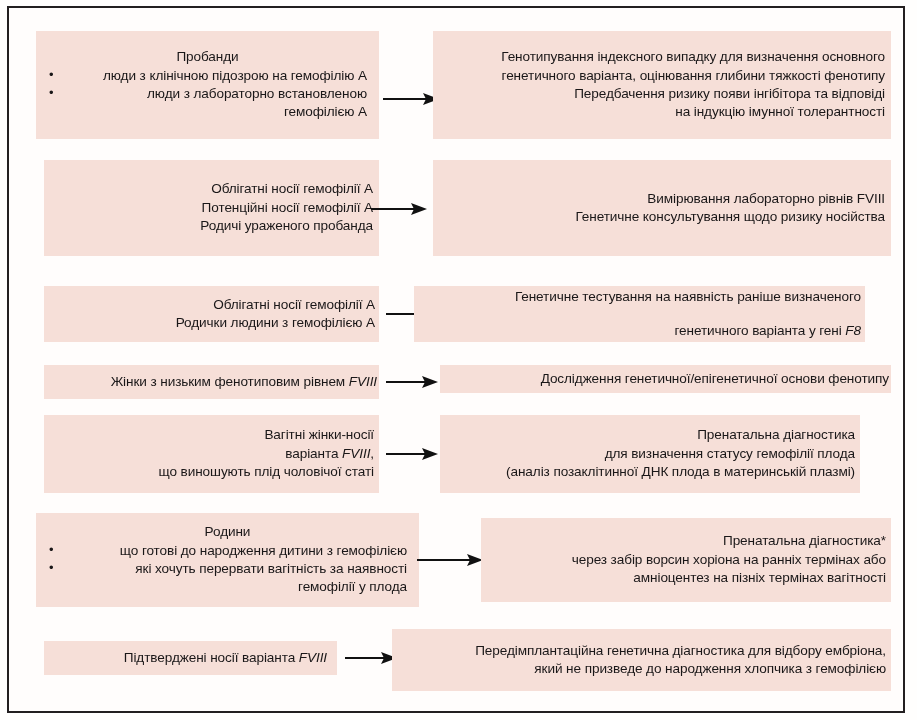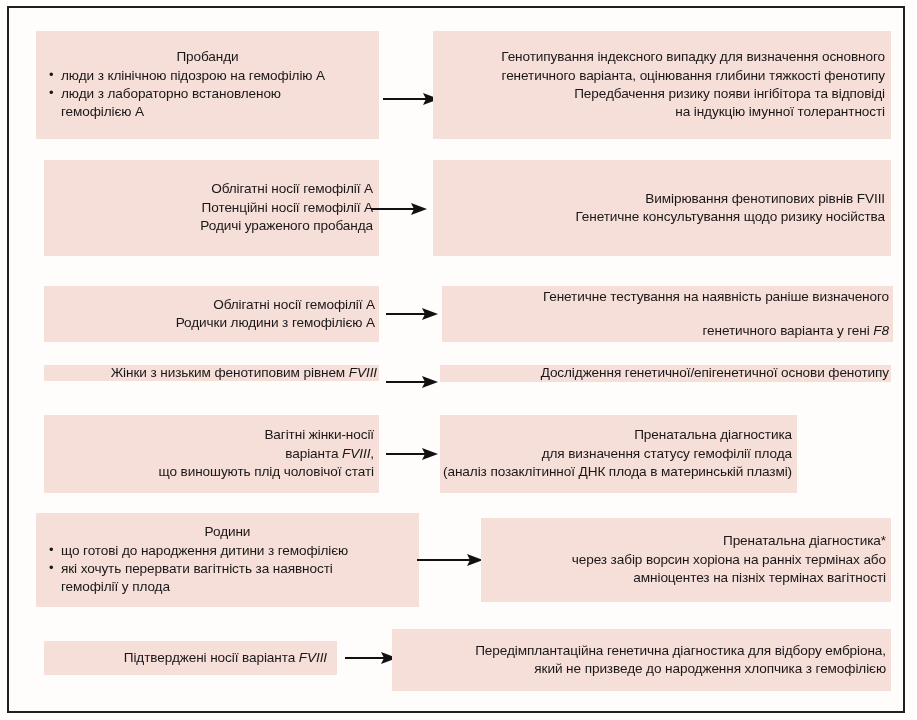--- a/index.html
+++ b/index.html
@@ -74,20 +74,21 @@
     content: "\2022";
     position: absolute;
     left: 1px;
     top: -1px;
     font-size: 13px;
   }
   .bullet-item .cont {
     display: block;
     padding-left: 0px;
     white-space: nowrap;
+    text-align: right;
   }
   .it { font-style: italic; }
   .arrow {
     position: absolute;
     height: 14px;
     display: block;
   }
   .arrow svg { display: block; overflow: visible; }
 </style>
 </head>
@@ -129,70 +130,70 @@
         <span class="ln">Потенційні носії гемофілії А</span>
         <span class="ln">Родичі ураженого пробанда</span>
       </div>
       <span class="arrow" style="left:362px; top:194px; width:56px;">
         <svg width="56" height="14" viewBox="0 0 56 14">
           <line x1="0" y1="7" x2="46" y2="7" stroke="#111" stroke-width="2"></line>
           <polygon points="56,7 40,1 43,7 40,13" fill="#111"></polygon>
         </svg>
       </span>
       <div class="box center" style="left:424px; top:152px; width:458px; height:96px; padding:6px;">
-        <span class="ln">Вимірювання фенотипових рівнів FVIII</span>
+        <span class="ln">Вимірювання лабораторно рівнів FVIII</span>
         <span class="ln">Генетичне консультування щодо ризику носійства</span>
       </div>
     </div>
 
     <div class="row">
       <div class="box center" style="left:35px; top:278px; width:335px; height:56px; padding:4px;">
         <span class="ln">Облігатні носії гемофілії А</span>
         <span class="ln">Родички людини з гемофілією А</span>
       </div>
       <span class="arrow" style="left:377px; top:299px; width:52px;">
         <svg width="52" height="14" viewBox="0 0 52 14">
           <line x1="0" y1="7" x2="42" y2="7" stroke="#111" stroke-width="2"></line>
           <polygon points="52,7 36,1 39,7 36,13" fill="#111"></polygon>
         </svg>
       </span>
-      <div class="box center" style="left:433px; top:278px; width:451px; height:56px; padding:4px;gap:16px;">
+      <div class="box center" style="left:405px; top:278px; width:451px; height:56px; padding:4px;gap:16px;">
         <span class="ln">Генетичне тестування на наявність раніше визначеного</span>
         <span class="ln">генетичного варіанта у гені <span class="it">F8</span></span>
       </div>
     </div>
 
     <div class="row">
-      <div class="box center" style="left:35px; top:357px; width:335px; height:16px; padding:2px;">
+      <div class="box center" style="left:35px; top:357px; width:335px; height:34px; padding:2px;">
         <span class="ln">Жінки з низьким фенотиповим рівнем <span class="it">FVIII</span></span>
       </div>
       <span class="arrow" style="left:377px; top:367px; width:52px;">
         <svg width="52" height="14" viewBox="0 0 52 14">
           <line x1="0" y1="7" x2="42" y2="7" stroke="#111" stroke-width="2"></line>
           <polygon points="52,7 36,1 39,7 36,13" fill="#111"></polygon>
         </svg>
       </span>
-      <div class="box center" style="left:431px; top:357px; width:451px; height:17px; padding:2px;">
+      <div class="box center" style="left:431px; top:357px; width:451px; height:28px; padding:2px;">
         <span class="ln">Дослідження генетичної/епігенетичної основи фенотипу</span>
       </div>
     </div>
 
     <div class="row">
       <div class="box center" style="left:35px; top:407px; width:335px; height:78px; padding:5px;">
         <span class="ln">Вагітні жінки-носії</span>
         <span class="ln">варіанта <span class="it">FVIII</span>,</span>
         <span class="ln">що виношують плід чоловічої статі</span>
       </div>
       <span class="arrow" style="left:377px; top:439px; width:52px;">
         <svg width="52" height="14" viewBox="0 0 52 14">
           <line x1="0" y1="7" x2="42" y2="7" stroke="#111" stroke-width="2"></line>
           <polygon points="52,7 36,1 39,7 36,13" fill="#111"></polygon>
         </svg>
       </span>
-      <div class="box center" style="left:431px; top:407px; width:357px; height:78px; padding:5px;">
+      <div class="box center" style="left:431px; top:407px; width:420px; height:78px; padding:5px;">
         <span class="ln">Пренатальна діагностика</span>
         <span class="ln">для визначення статусу гемофілії плода</span>
         <span class="ln">(аналіз позаклітинної ДНК плода в материнській плазмі)</span>
       </div>
     </div>
 
     <div class="row">
       <div class="box" style="left:27px; top:505px; width:383px; height:94px; padding:7px 12px;">
         <span class="title-line">Родини</span>
         <span class="bullets">

